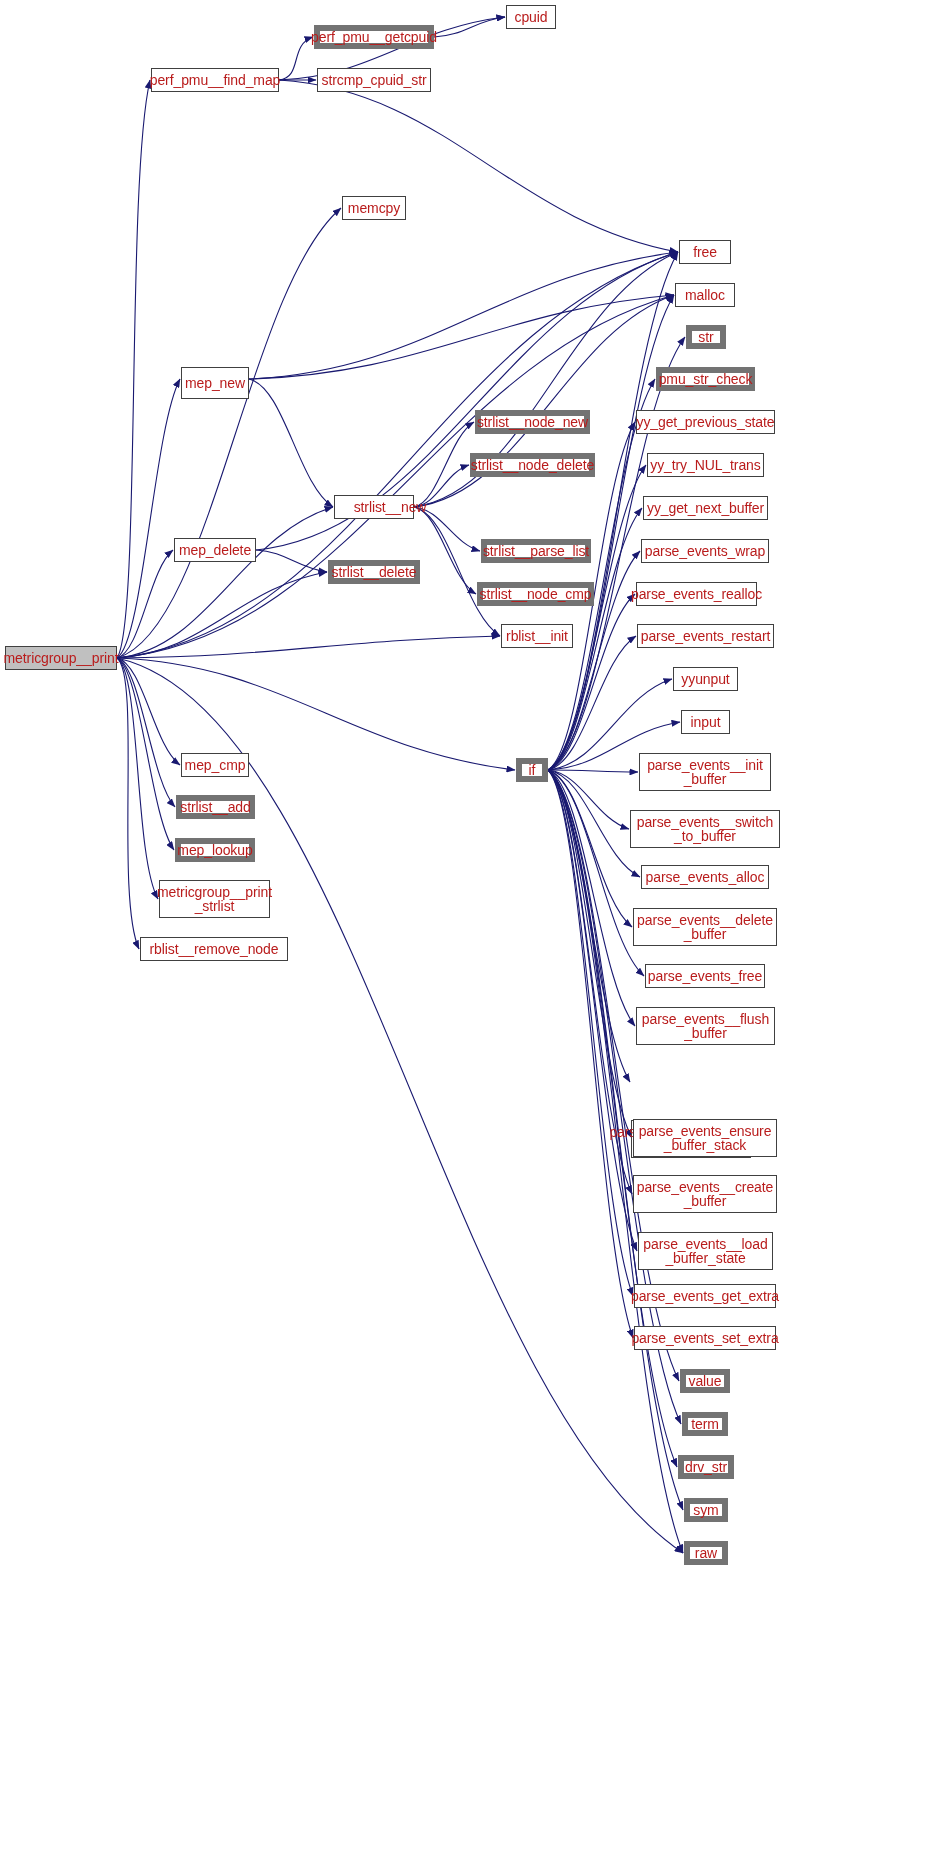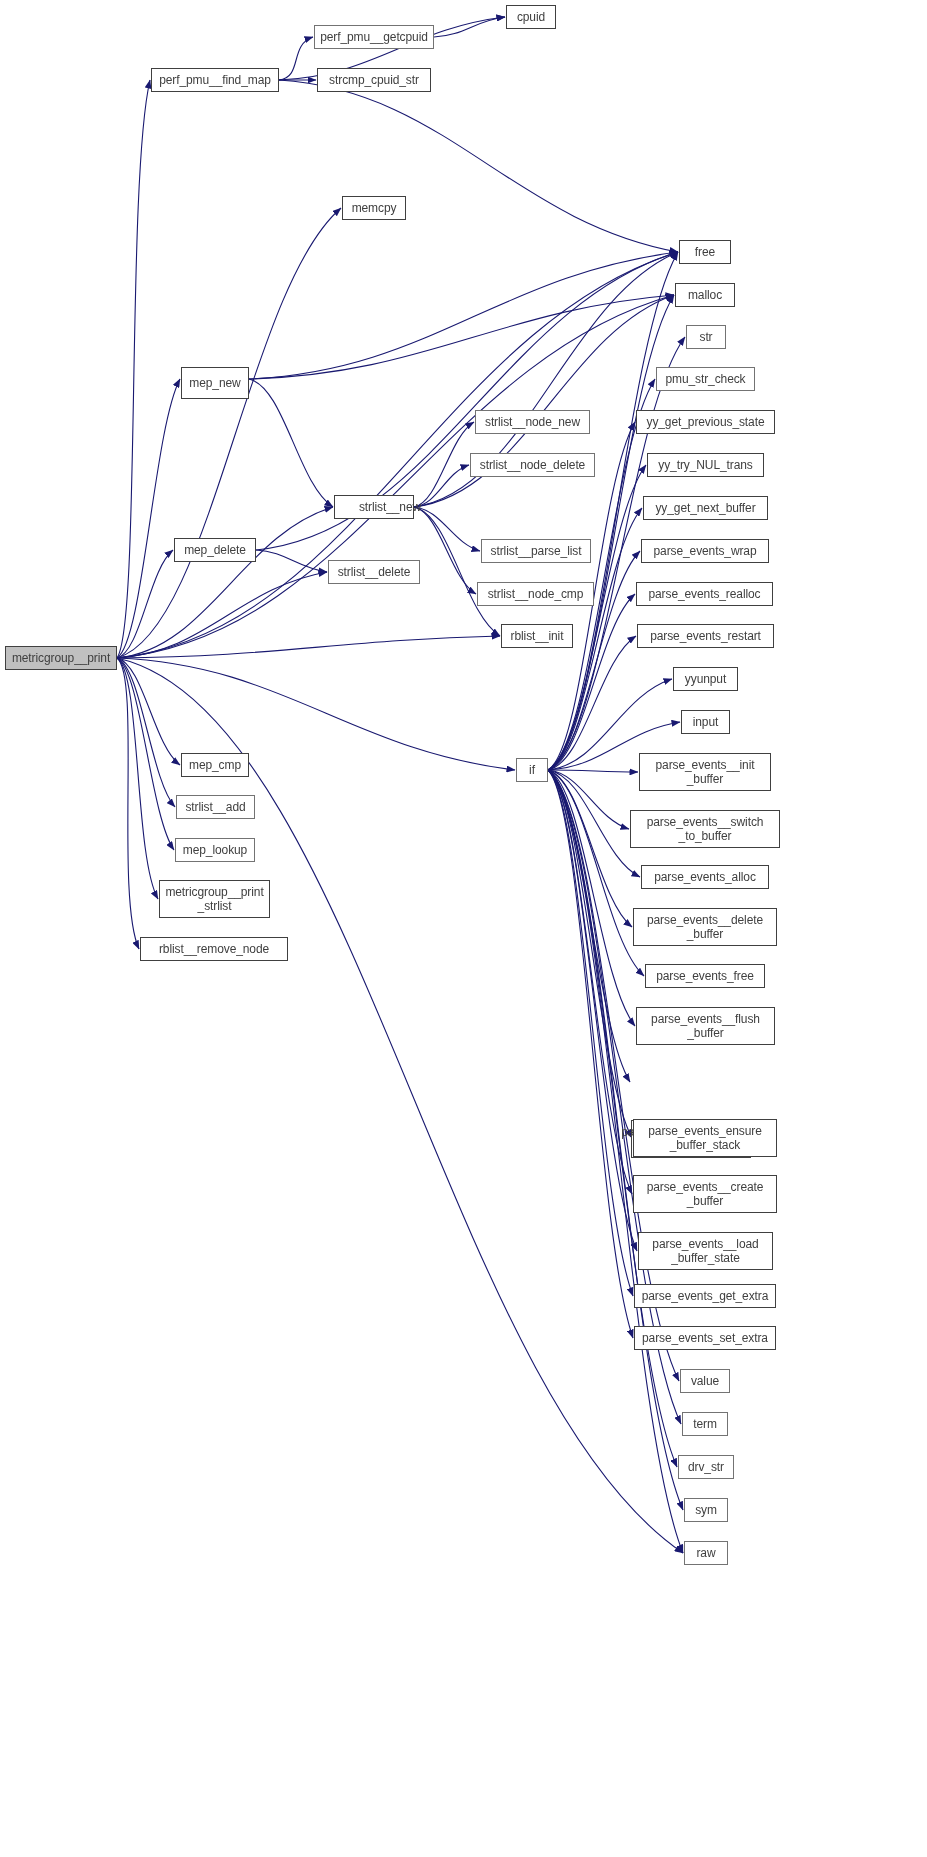--- a/index.html
+++ b/index.html
@@ -23,30 +23,30 @@
     height: 1857px;
     pointer-events: none;
   }
   .node {
     position: absolute;
     box-sizing: border-box;
     display: flex;
     align-items: center;
     justify-content: center;
     text-align: center;
-    font-size: 12px;
+    font-size: 14px;
     line-height: 14px;
-    color: #404040;
+    color: #b91c1c;
     background: #ffffff;
     border: 1px solid #404040;
     white-space: pre;
     letter-spacing: -0.1px;
   }
   .node.red {
-    border: 1px solid #737373;
+    border: 6px solid #737373;
   }
   .node.current {
     background: #c0c0c0;
     border: 1px solid #404040;
   }
 </style>
 </head>
 <body>
 
 <div id="canvas">
@@ -145,21 +145,21 @@
 _strlist</div>
       <div class="node" style="left: 140px; top: 937px; width: 148px; height: 24px;">rblist__remove_node</div>
       <div class="node" style="left: 679px; top: 240px; width: 52px; height: 24px;">free</div>
       <div class="node" style="left: 675px; top: 283px; width: 60px; height: 24px;">malloc</div>
       <div class="node red" style="left: 686px; top: 325px; width: 40px; height: 24px;">str</div>
       <div class="node red" style="left: 656px; top: 367px; width: 99px; height: 24px;">pmu_str_check</div>
       <div class="node" style="left: 636px; top: 410px; width: 139px; height: 24px;">yy_get_previous_state</div>
       <div class="node" style="left: 647px; top: 453px; width: 117px; height: 24px;">yy_try_NUL_trans</div>
       <div class="node" style="left: 643px; top: 496px; width: 125px; height: 24px;">yy_get_next_buffer</div>
       <div class="node" style="left: 641px; top: 539px; width: 128px; height: 24px;">parse_events_wrap</div>
-      <div class="node" style="left: 636px; top: 582px; width: 137px; height: 24px;">parse_events_realloc</div>
+      <div class="node" style="left: 636px; top: 582px; width: 121px; height: 24px;">parse_events_realloc</div>
       <div class="node" style="left: 637px; top: 624px; width: 137px; height: 24px;">parse_events_restart</div>
       <div class="node" style="left: 673px; top: 667px; width: 65px; height: 24px;">yyunput</div>
       <div class="node" style="left: 681px; top: 710px; width: 49px; height: 24px;">input</div>
       <div class="node" style="left: 639px; top: 753px; width: 132px; height: 38px;">parse_events__init
 _buffer</div>
       <div class="node" style="left: 630px; top: 810px; width: 150px; height: 38px;">parse_events__switch
 _to_buffer</div>
       <div class="node" style="left: 641px; top: 865px; width: 128px; height: 24px;">parse_events_alloc</div>
       <div class="node" style="left: 633px; top: 908px; width: 144px; height: 38px;">parse_events__delete
 _buffer</div>

